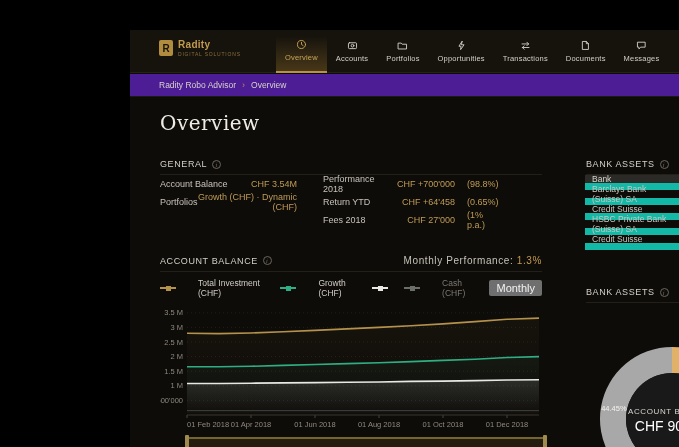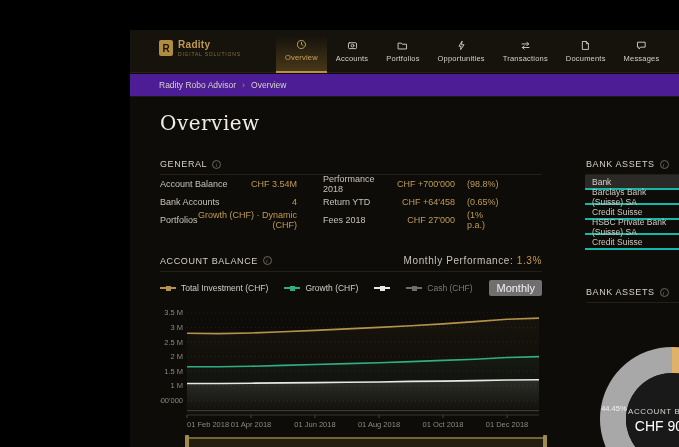--- a/index.html
+++ b/index.html
@@ -36,42 +36,42 @@
   .gtable.right { width:180px; margin-left:26px; }
   .grow { display:flex; align-items:center; height:18px; font-size:9px; }
   .grow .lbl { flex:1; color:#c6c2ba; }
   .grow .val { color:#bf9b56; text-align:right; }
   .gtable.right .grow .pct { width:48px; padding-left:12px; color:#bf9b56; }
 
   .ab-section { margin-top:26px; }
   .perf { margin-left:auto; font-size:10px; color:#c6c2ba; }
   .perf .perf-val { color:#c49a4e; }
   .legend-row { display:flex; align-items:center; gap:16px; margin-top:9px; height:14px; }
-  .legend-item { display:flex; align-items:center; gap:5px; font-size:8.5px; color:#d2cec6; cursor:pointer; }
+  .legend-item { display:flex; align-items:center; gap:22px; font-size:8.5px; color:#d2cec6; cursor:pointer; }
   .legend-item.off { color:#7d7971; }
   .lmark { position:relative; width:16px; height:2px; flex:0 0 auto; }
   .lmark .lsq { position:absolute; left:5.5px; top:-1.5px; width:5px; height:5px; }
   .monthly-btn { margin-left:auto; background:#6f6f6f; color:#f2f2f2; border:none; font-size:11px; padding:2px 7px; border-radius:2px; font-family:"Liberation Sans", sans-serif; cursor:pointer; }
 
   #line-chart { display:block; margin-top:4px; }
   .grid-line { stroke:#34322b; stroke-width:1; stroke-opacity:.5; stroke-dasharray:1,3; }
   .axis-line { stroke:#3a372f; stroke-width:1; }
   .tick-mark { stroke:#4a463d; stroke-width:1; }
   .ylab { fill:#8d897f; font-size:7.5px; text-anchor:end; font-family:"Liberation Sans", sans-serif; }
   .xlab { fill:#8d897f; font-size:7.5px; font-family:"Liberation Sans", sans-serif; }
 
   .brush { position:relative; margin-left:27px; margin-top:6px; width:358px; height:10px; background:#241e11; border-top:2px solid #76642f; }
   .brush-handle { position:absolute; top:-4px; width:4px; height:13px; background:#a18a4e; border-radius:1px; }
   .brush-handle.left { left:-2px; } .brush-handle.right { right:-2px; }
 
   
   .sidebar { position:absolute; left:427px; top:67px; right:0; bottom:0;margin-left:28px; }
   .sb-section1 { margin-top:62px; }
   .sidebar .section-head { margin-left:1px; }
-  .bank-list .brow { height:15px; display:flex; align-items:center; padding:0 7px; font-size:8.5px; color:#ccc8c0; border-bottom:2px solid #14b8a6; cursor:pointer; }
+  .bank-list .brow { height:15px; display:flex; align-items:center; padding:0 7px; font-size:8.5px; color:#ccc8c0; border-bottom:7px solid #14b8a6; cursor:pointer; }
   .bank-list .brow.hdr { background:#2b2a27; color:#d6d3cc; cursor:default; }
   .sb-section2 { margin-top:37px; }
   .donut-wrap { position:relative; height:150px; }
   #donut-chart { position:absolute; left:-3px; top:26px; width:180px; height:180px; overflow:visible; }
   .slice-label { fill:#f5f3ef; font-size:7.5px; text-anchor:middle; font-family:"Liberation Sans", sans-serif; }
   .dc-label { fill:#d8d5ce; font-size:8px; letter-spacing:.6px; text-anchor:middle; font-family:"Liberation Sans", sans-serif; }
   .dc-value { fill:#ffffff; font-size:14px; text-anchor:middle; font-family:"Liberation Sans", sans-serif; }
 </style>
 </head>
 <body>
@@ -149,24 +149,20 @@
       <div class="general">
         <div class="section-head">
           <span>GENERAL</span>
           <span class="info-icon">i</span>
         </div>
         <div class="general-grid">
           <div class="gtable left" id="general-left">
               <div class="grow">
                 <span class="lbl">Account Balance</span>
                 <span class="val">CHF 3.54M</span>
-              </div>
-              <div class="grow">
-                <span class="lbl">Bank Accounts</span>
-                <span class="val">4</span>
               </div>
               <div class="grow">
                 <span class="lbl">Portfolios</span>
                 <span class="val">Growth (CHF) · Dynamic (CHF)</span>
               </div>
             </div>
           <div class="gtable right" id="general-right">
               <div class="grow">
                 <span class="lbl">Performance 2018</span>
                 <span class="val">CHF +700'000</span>

